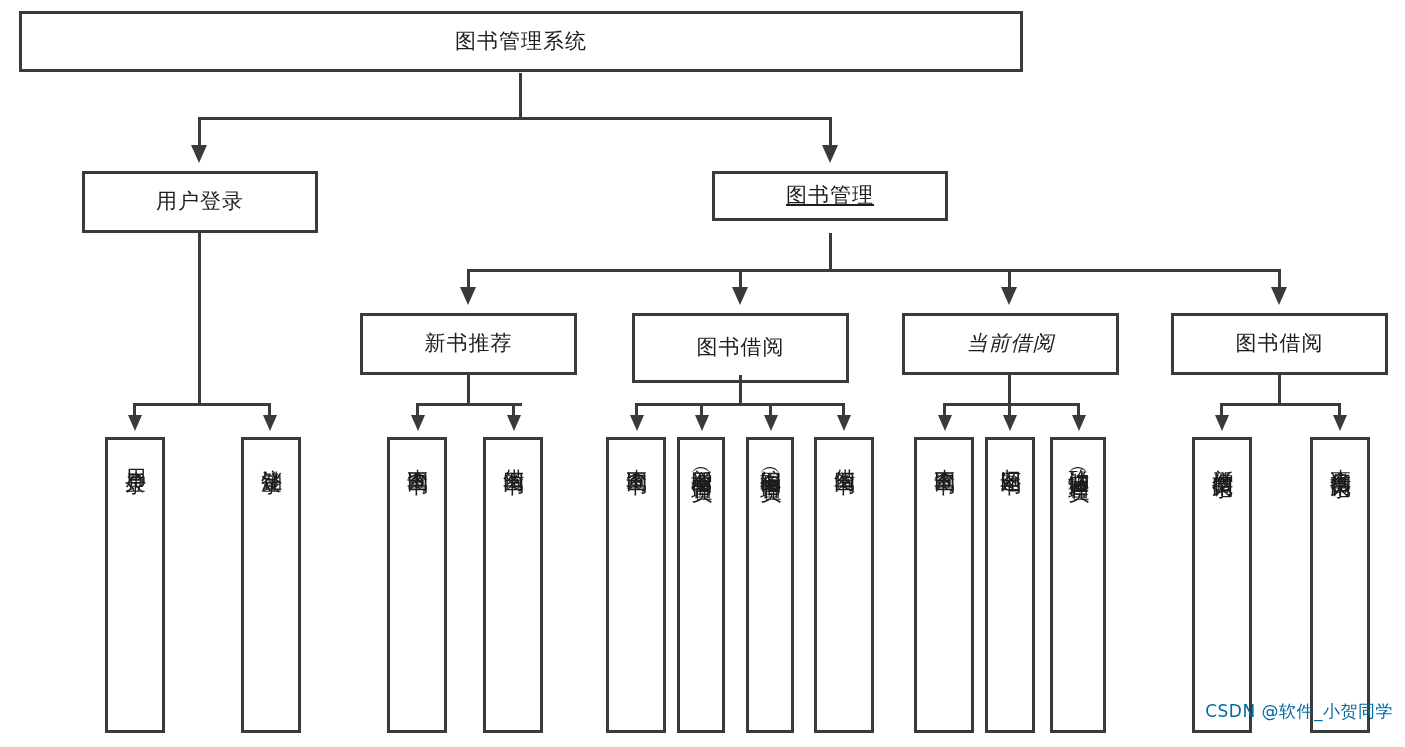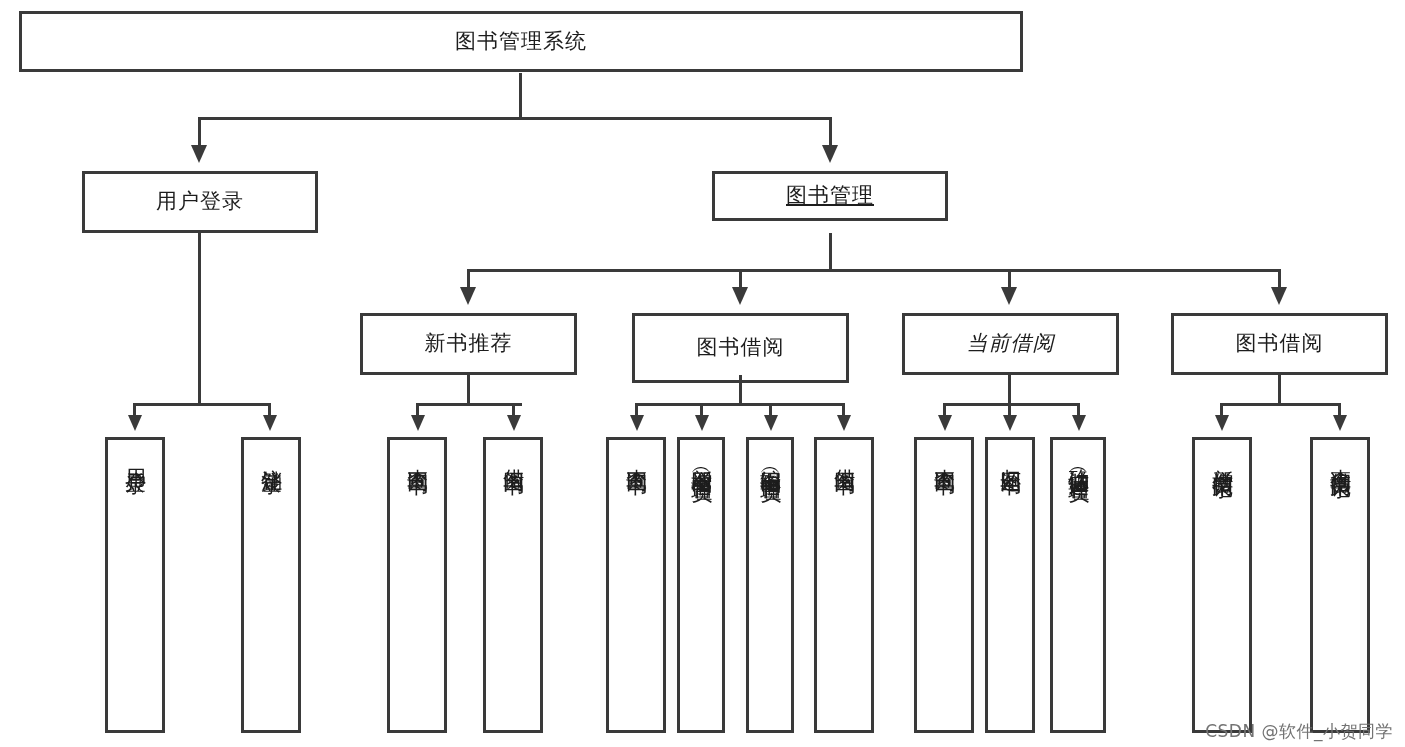--- a/index.html
+++ b/index.html
@@ -61,23 +61,23 @@
     border-top: 18px solid #3a3a3a;
   }
   .arrow.small {
     border-left-width: 7px;
     border-right-width: 7px;
     border-top-width: 16px;
   }
   #watermark {
     position: absolute;
     right: 12px;
-    bottom: 4px;
+    bottom: 24px;
     font-size: 17px;
-    color: #737373;
+    color: #0369a1;
     letter-spacing: 0.5px;
     white-space: nowrap;
     font-family: "DejaVu Sans", "Liberation Sans", sans-serif;
     margin-top: 28px;
   }
 </style>
 </head>
 <body>
 
 <div id="canvas">

